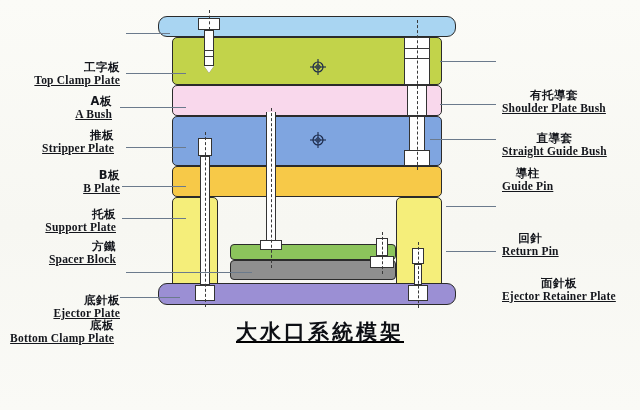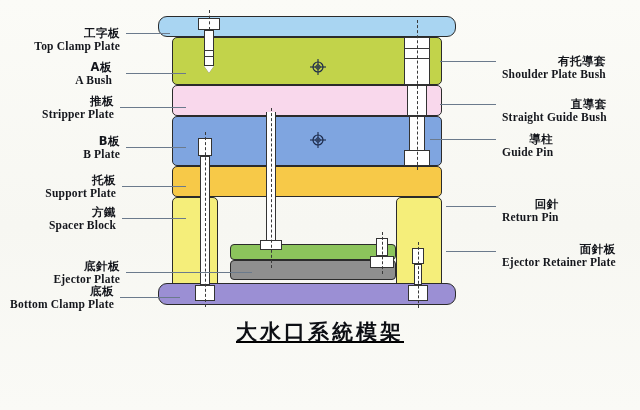--- a/index.html
+++ b/index.html
@@ -6,25 +6,25 @@
   body{
     width:640px;height:410px;overflow:hidden;
     font-family:"Liberation Serif", serif;
     background:#fdfdfb;
   }
   #page{
     position:relative;width:640px;height:410px;
     background:linear-gradient(180deg,#fbfbf7 0%,#f7f7f2 55%,#fafaf6 100%);
   }
   
-  .lbl{position:absolute;line-height:1.12;}
+  .lbl{position:absolute;line-height:1.12;margin-top:34px;}
   .lbl .cn{font-family:"DejaVu Sans", sans-serif;font-size:11.5px;font-weight:700;color:#14161c;display:block;letter-spacing:.5px;}
-  .lbl .en{font-family:"Liberation Serif", serif;font-size:11.5px;font-weight:700;color:#14161c;display:block;letter-spacing:.2px;}
+  .lbl .en{font-family:"Liberation Serif", serif;font-size:11.5px;font-weight:700;color:#14161c;display:block;letter-spacing:.2px;text-decoration:underline;}
   .lbl.left{text-align:right;}
-  .lbl.right{text-align:right;}
+  .lbl.right{text-align:center;}
   
   .leader{position:absolute;height:1px;background:#6b7a8c;}
   
   .plate{position:absolute;box-sizing:border-box;border:1px solid #2b2b2b;}
   .pin{position:absolute;box-sizing:border-box;border:1px solid #333;background:#ffffff;}
   .dash{position:absolute;width:0;border-left:1px dashed #3a3a3a;}
   .hair{position:absolute;height:1px;background:#3a3a3a;}
   
   #title{position:absolute;left:0;right:0;text-align:center;}
   #title .t-cn{font-family:"DejaVu Sans", sans-serif;font-size:21px;font-weight:700;color:#0d0f14;letter-spacing:3px;display:block;}

